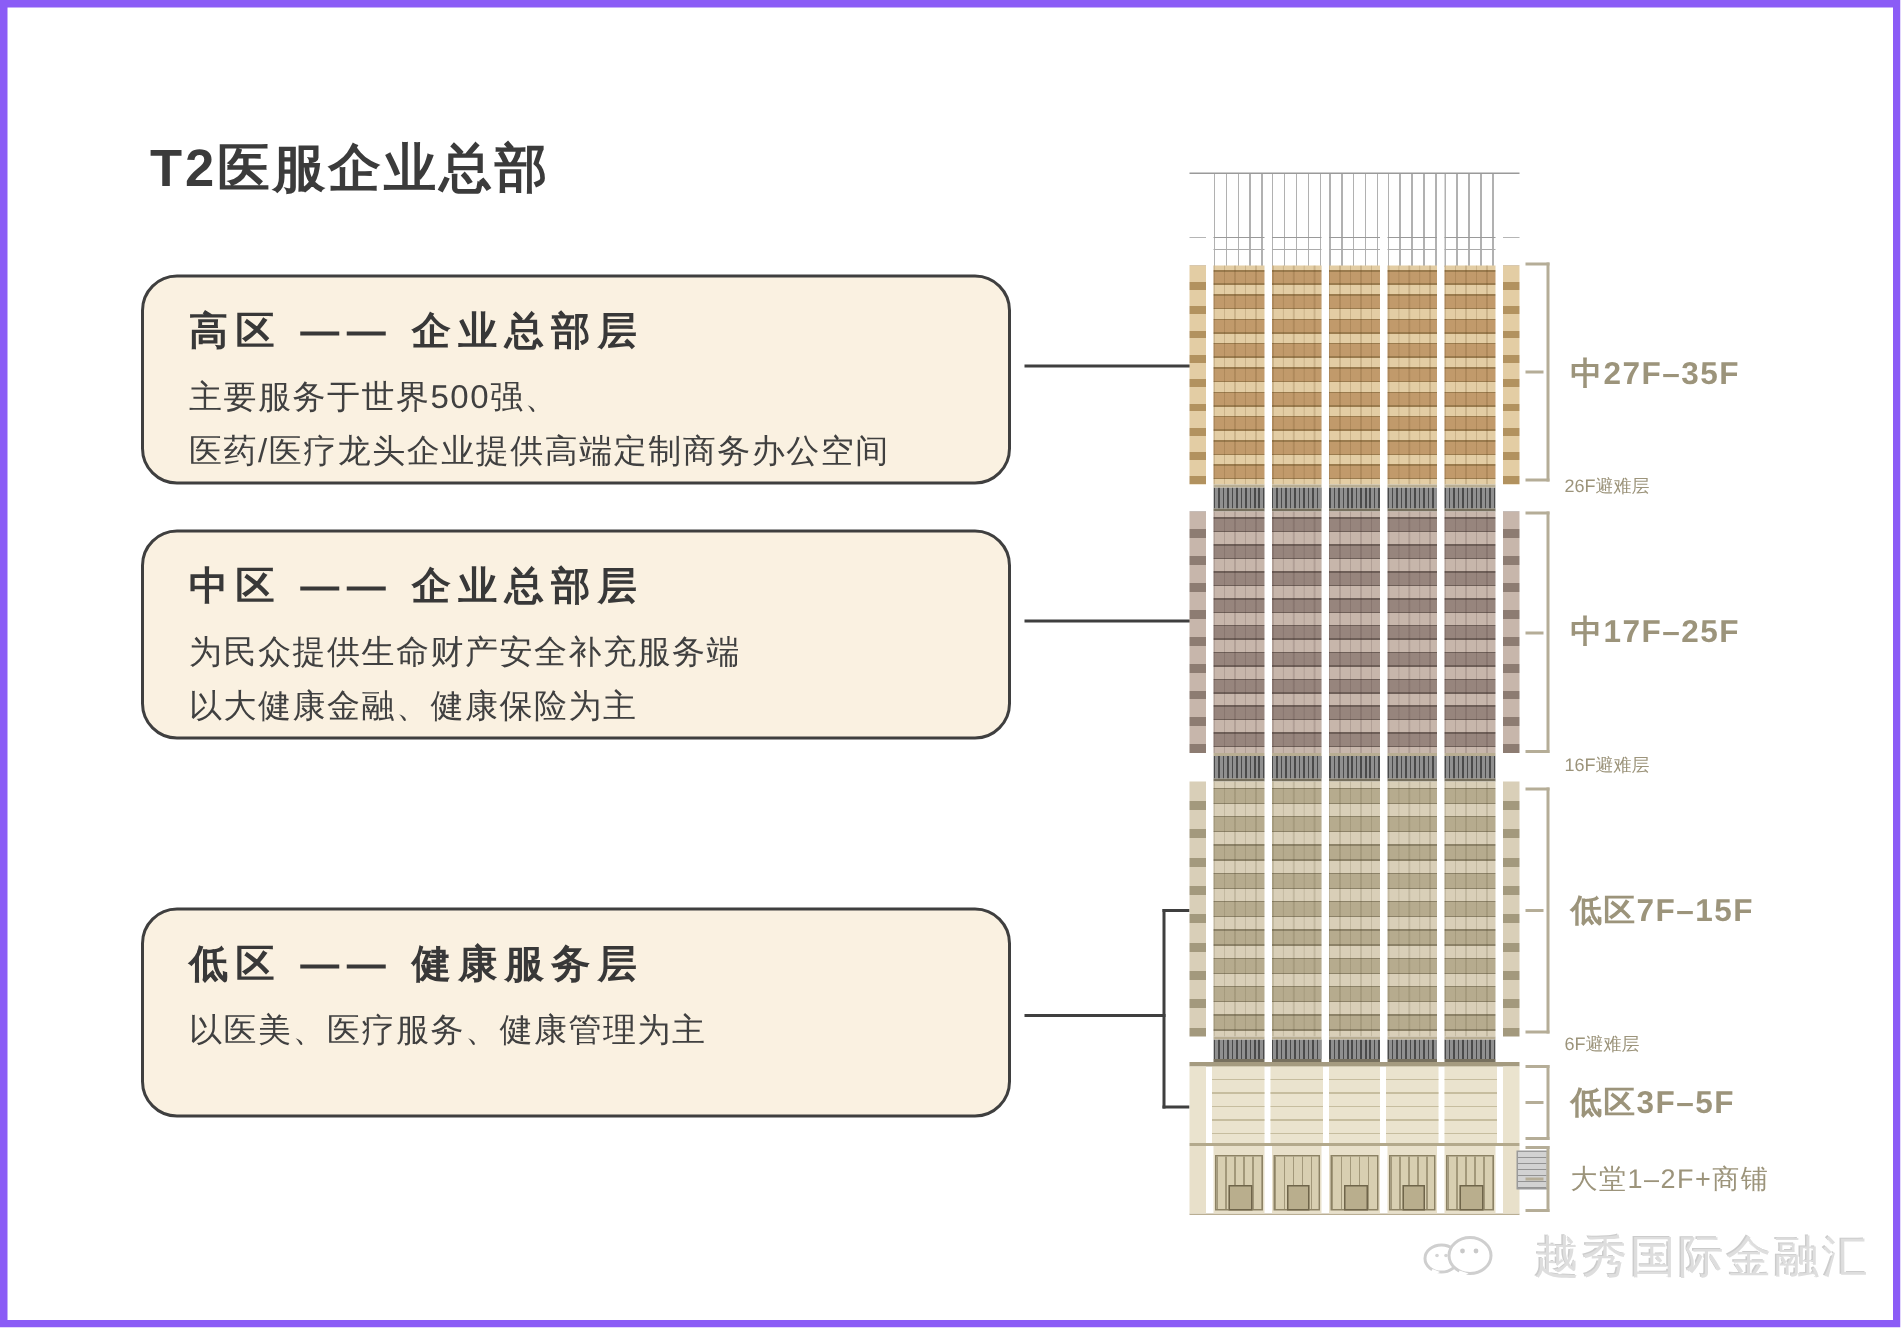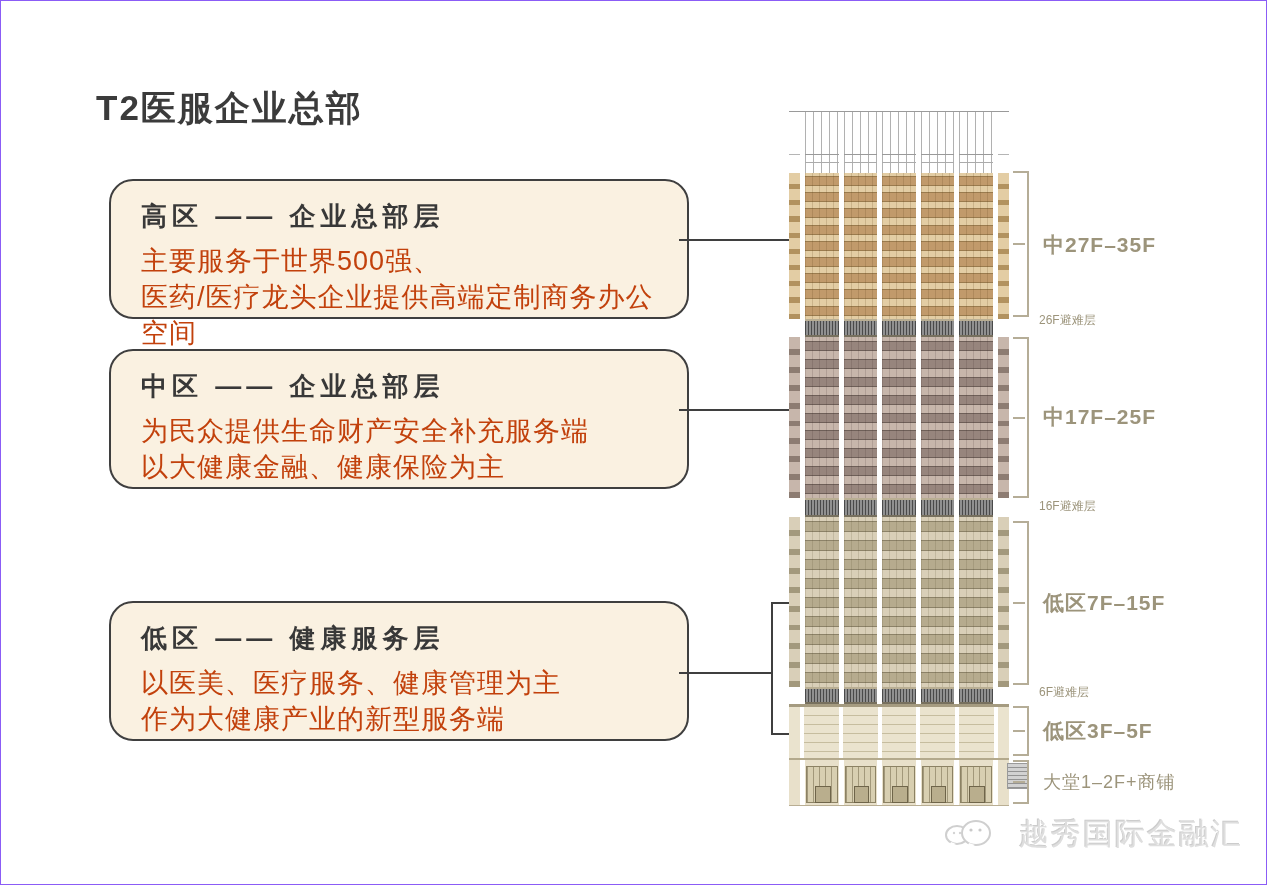--- a/index.html
+++ b/index.html
@@ -1,29 +1,29 @@
 <!DOCTYPE html>
 <html style="--card-bg: #faf1e1; --card-border: #3f3f3f; --connector: #3f3f3f; --band-high: #e3cda4; --band-high-win: #c19a6b; --band-mid: #c7b6ab; --band-mid-win: #97857d; --band-low: #d9cfb8; --band-low-win: #b6ab8e; --bracket: #b5ad97; --label: #9c947b; --watermark: #dedede;"><head>
 <meta charset="utf-8">
 <style>
   html,body{margin:0;padding:0;background:#fff;}
   .page{
     position:relative;width:1267px;height:885px;box-sizing:border-box;
-    background:#fff;border:1px solid #8b5cf6;overflow:hidden;
+    background:#fff;border:5px solid #8b5cf6;overflow:hidden;
     font-family:"Liberation Sans","DejaVu Sans",sans-serif;color:#3c3c3c;
   }
   
   .title{position:absolute;left:95px;top:84px;font-size:35px;font-weight:700;
     letter-spacing:2px;color:#3b3b3b;}
   
-  .card{position:absolute;left:108px;width:580px;height:140px;box-sizing:border-box;
+  .card{position:absolute;left:89px;width:580px;height:140px;box-sizing:border-box;
     background:var(--card-bg,#faf1e1);border:2px solid var(--card-border,#3f3f3f);
     border-radius:24px;padding:18px 26px 0 30px;}
   .card .head{font-size:26px;font-weight:700;letter-spacing:5px;color:#383838;}
-  .card .body{margin-top:9px;font-size:27px;line-height:36px;color:#c2410c;letter-spacing:1px;}
+  .card .body{margin-top:9px;font-size:22px;line-height:36px;color:#404040;letter-spacing:1px;}
   .card1{top:178px}.card2{top:348px}.card3{top:600px}
   
   .hline,.vline{position:absolute;background:var(--connector,#3f3f3f);}
   .hline{height:2px}.vline{width:2px}
   
   .tower{position:absolute;left:788px;top:110px;width:220px;height:695px;}
   .strip{position:absolute;left:0;right:0;display:flex;gap:5px;}
   .strip::before,.strip::after{content:'';flex:none;width:11px;}
   .strip .bay{flex:1;}
   
@@ -120,21 +120,20 @@
     <div class="body">
       <div>为民众提供生命财产安全补充服务端</div>
       <div>以大健康金融、健康保险为主</div>
     </div>
   </div>
 
   <div class="card card3">
     <div class="head">低区 —— 健康服务层</div>
     <div class="body">
       <div>以医美、医疗服务、健康管理为主</div>
-      <div>作为大健康产业的新型服务端</div>
     </div>
   </div>
 
   <div class="hline" style="left:678px;top:238px;width:112px"></div>
   <div class="hline" style="left:678px;top:408px;width:112px"></div>
   <div class="hline" style="left:678px;top:671px;width:94px"></div>
   <div class="vline" style="left:770px;top:601px;height:133px"></div>
   <div class="hline" style="left:770px;top:601px;width:18px"></div>
   <div class="hline" style="left:770px;top:732px;width:18px"></div>
 

